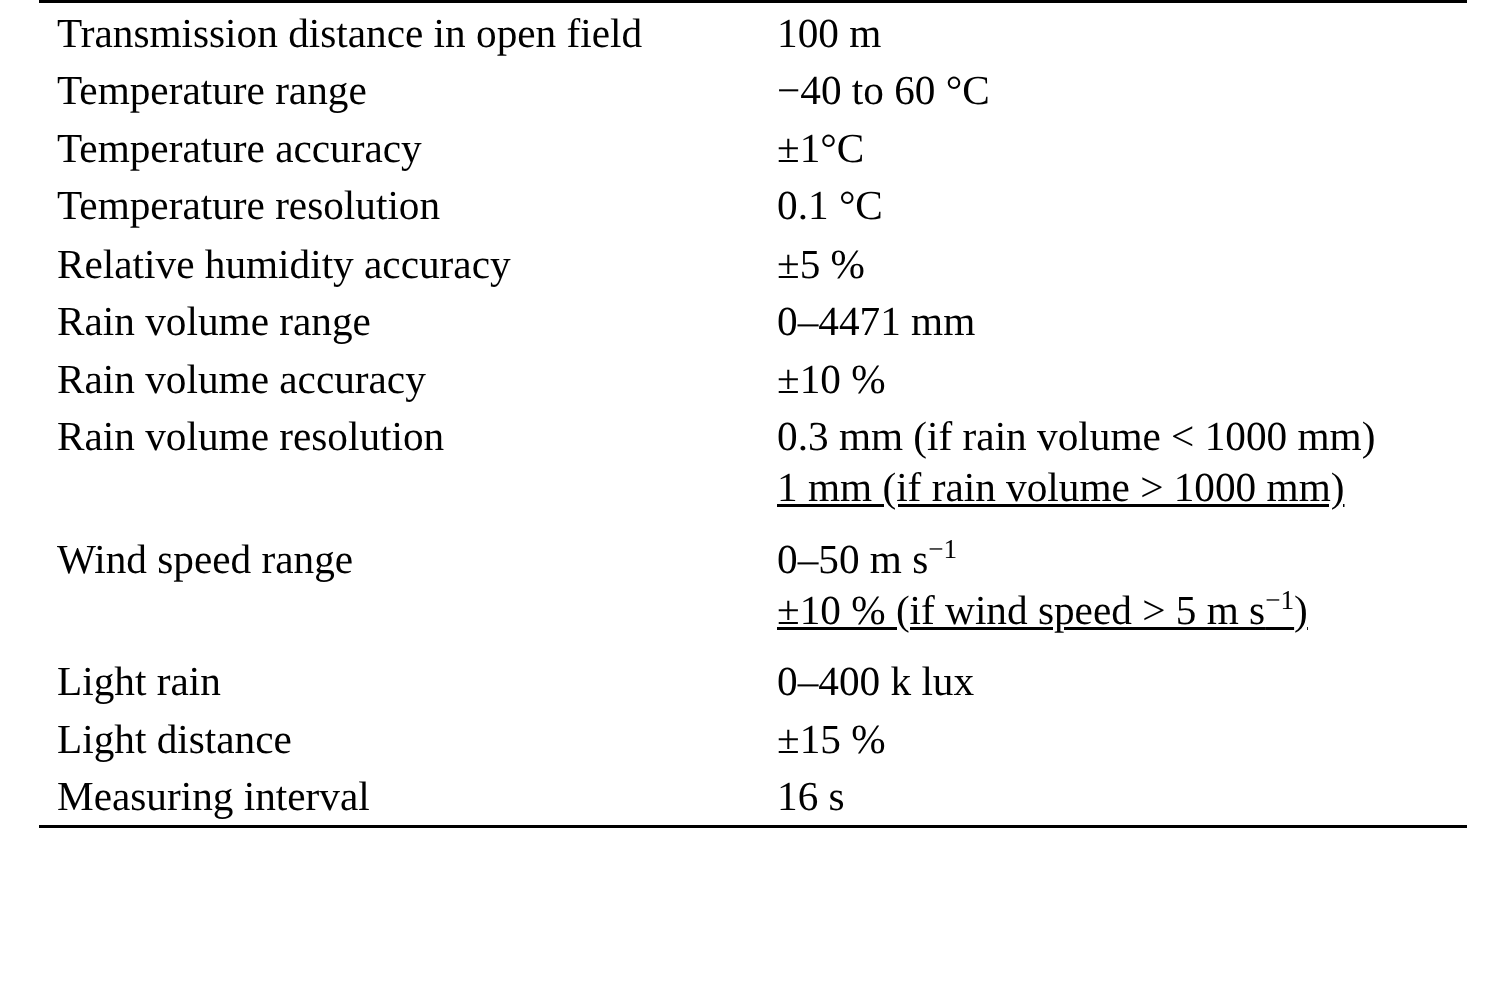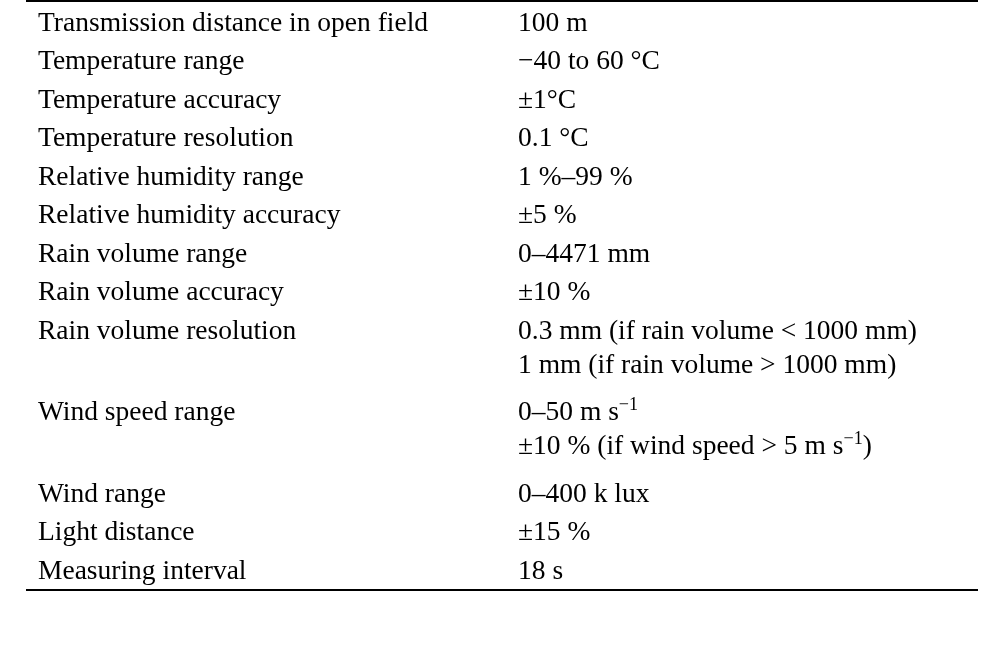--- a/index.html
+++ b/index.html
@@ -41,20 +41,21 @@
   }
   td.label {
     width: 480px;
     padding-left: 12px;
   }
   td.value {
     width: 460px;
   }
   .cont td.value {
     padding-top: 1px;
+    text-decoration: underline;
   }
   .gap-row td {
     height: 9px;
     padding: 0;
   }
   sup {
     font-size: 0.66em;
     vertical-align: super;
     line-height: 0;
   }
@@ -79,24 +80,20 @@
       <tr>
         <td class="label">Temperature accuracy</td>
         <td class="value">±1°C</td>
       </tr>
 
       <tr>
         <td class="label">Temperature resolution</td>
         <td class="value">0.1 °C</td>
       </tr>
 
-      <tr>
-        <td class="label">Relative humidity range</td>
-        <td class="value">1 %–99 %</td>
-      </tr>
 
       <tr>
         <td class="label">Relative humidity accuracy</td>
         <td class="value">±5 %</td>
       </tr>
 
       <tr>
         <td class="label">Rain volume range</td>
         <td class="value">0–4471 mm</td>
       </tr>
@@ -129,29 +126,29 @@
         <td class="label"></td>
         <td class="value">±10 % (if wind speed &gt; 5 m s<sup>−1</sup>)</td>
       </tr>
 
       <tr class="gap-row">
           <td></td>
           <td></td>
         </tr>
 
       <tr>
-        <td class="label">Wind range</td>
+        <td class="label">Light rain</td>
         <td class="value">0–400 k lux</td>
       </tr>
 
       <tr>
         <td class="label">Light distance</td>
         <td class="value">±15 %</td>
       </tr>
 
       <tr class="rule-bottom">
         <td class="label">Measuring interval</td>
-        <td class="value">18 s</td>
+        <td class="value">16 s</td>
       </tr>
 
     </tbody>
   </table>
 </div>
 
 </body></html>

